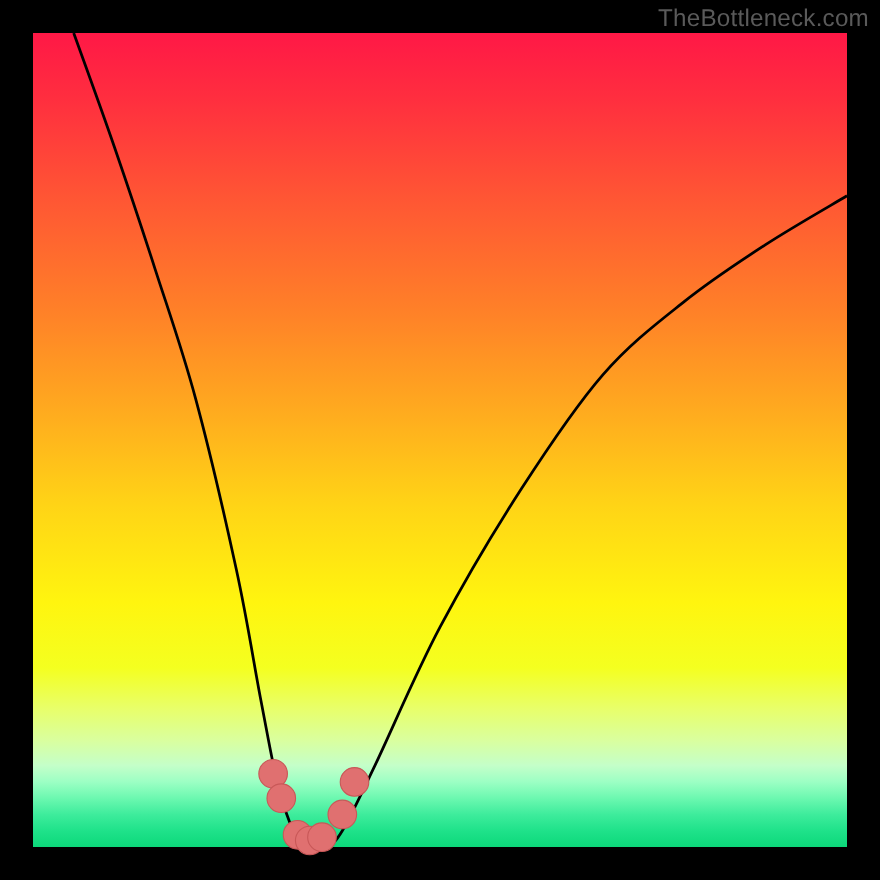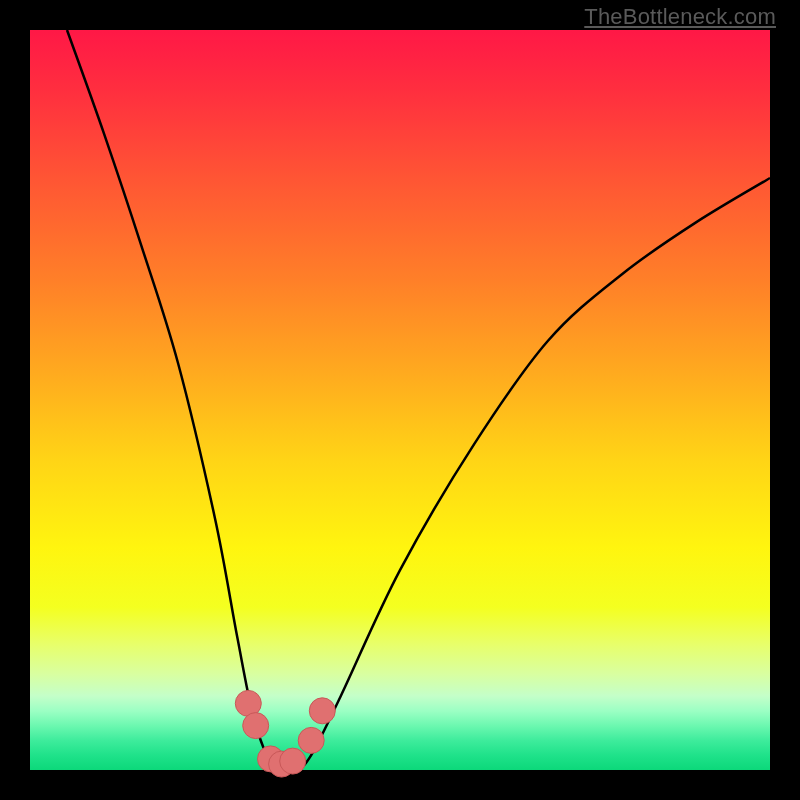--- a/index.html
+++ b/index.html
@@ -39,27 +39,26 @@
       #9cffc4 92%,
       #6cf8b0 94%,
       #3eec9c 96%,
       #1fe28a 98%,
       #0cd87a 100%
     );
   }
   .watermark {
     position: absolute;
     top: 4px;
-    right: 24px;
+    right: 10px;
     color: #5a5a5a;
     font-size: 22px;
     font-weight: 500;
     letter-spacing: 0.2px;
     user-select: none;
-    text-decoration: underline;
   }
   svg.curve {
     position: absolute;
     left: 0;
     top: 0;
     width: 740px;
     height: 740px;
     overflow: visible;
   }
 </style>

